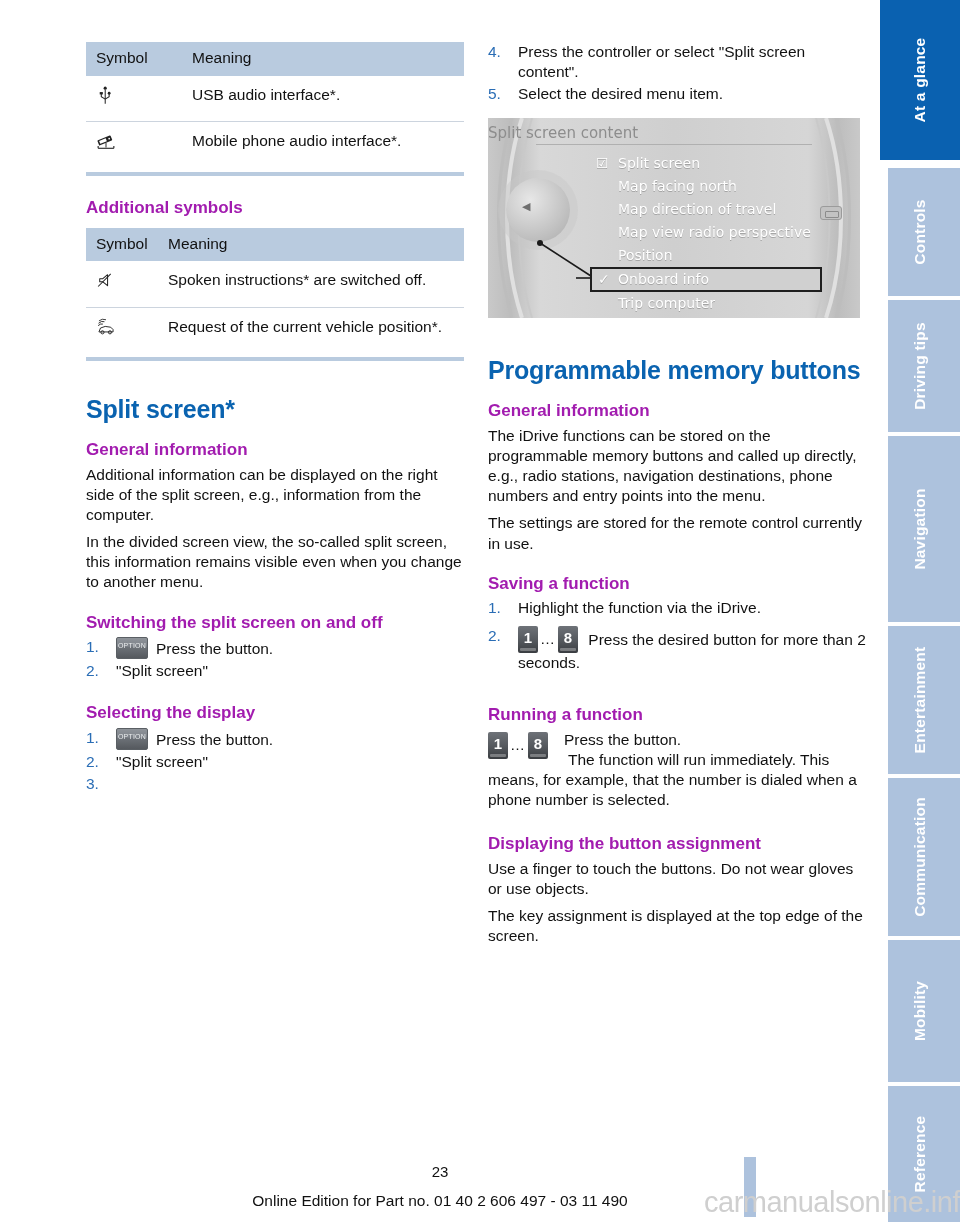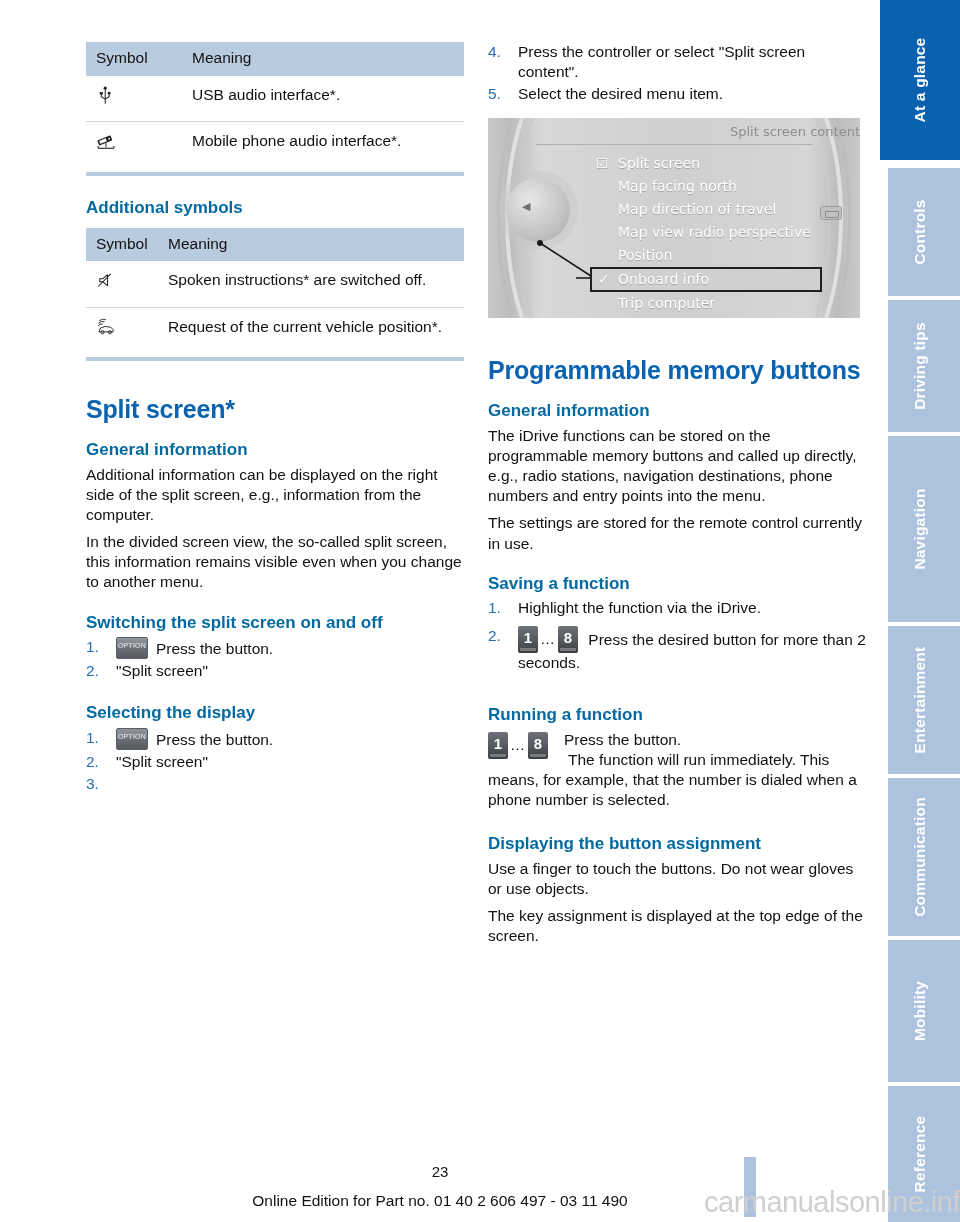--- a/index.html
+++ b/index.html
@@ -44,21 +44,21 @@
   
   h1.sec {
     color: #0a63b0;
     font-size: 25px;
     font-weight: bold;
     line-height: 1.16;
     margin: 34px 0 16px 0;
     letter-spacing: -0.2px;
   }
   h2.sub {
-    color: #0369a1;
+    color: #a21caf;
     font-size: 17px;
     font-weight: bold;
     margin: 16px 0 4px 0;
     line-height: 1.2;
   }
   h2.sub.first { margin-top: 6px; }
   p.body {
     font-size: 15.5px;
     line-height: 1.30;
     color: #111;
@@ -131,23 +131,23 @@
   .figure {
     position: relative;
     width: 372px; height: 200px;
     margin: 14px 0 0 0;
     background: linear-gradient(90deg,#c9c9c9 0%, #bdbdbd 6%, #d8d8d8 14%, #cfcfcf 50%, #d6d6d6 86%, #bdbdbd 94%, #c9c9c9 100%);
     overflow: hidden;
     font-family: "DejaVu Sans", sans-serif;
   }
   .fig-title {
     position: absolute; top: 6px; left: 0; width: 100%;
-    text-align: right;
+    text-align: left;
     color: #8d8d8d;
-    font-size: 13px;
+    font-size: 15px;
   }
   .fig-sep { position:absolute; top: 26px; left: 48px; right: 48px; height:1px; background:#b0b0b0; }
   .fig-list { position: absolute; left: 106px; top: 34px; }
   .fig-list .item {
     position: relative;
     height: 23px;
     font-size: 14px;
     color: #ffffff;
     line-height: 23px;
     padding-left: 24px;

